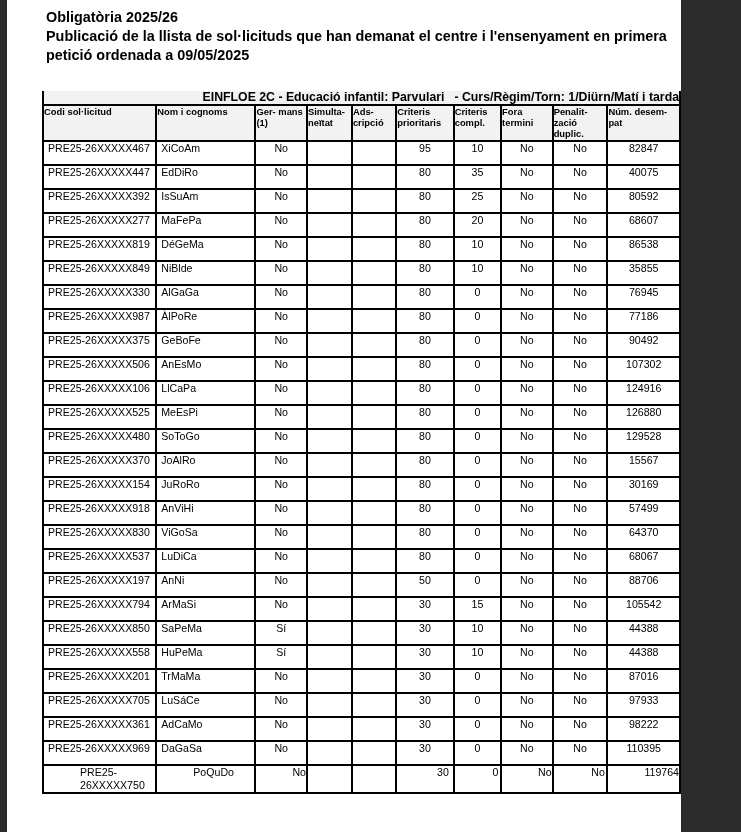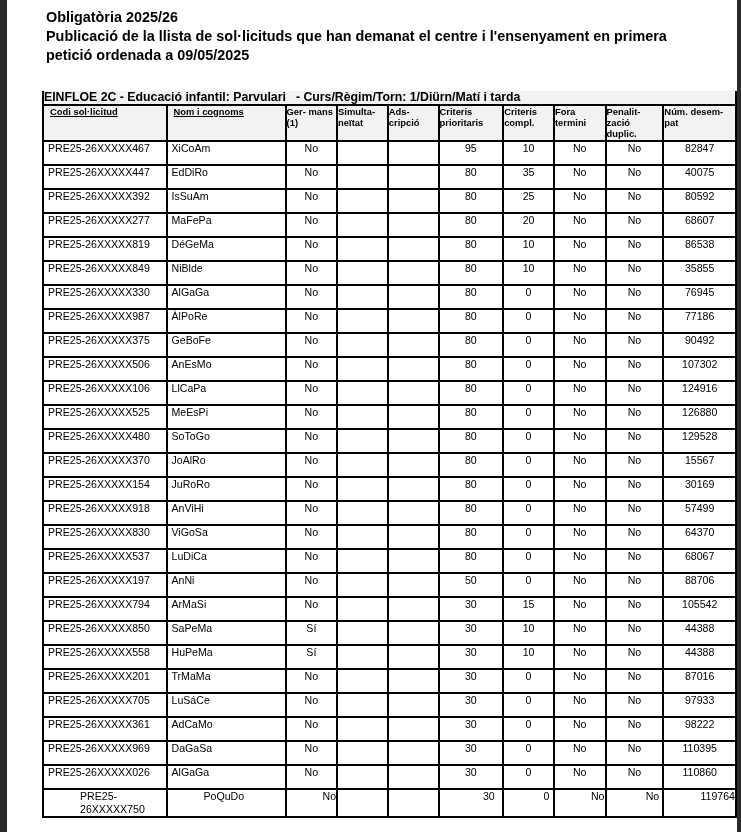--- a/index.html
+++ b/index.html
@@ -3,49 +3,49 @@
 <meta charset="utf-8">
 <style>
   html, body { margin: 0; padding: 0; }
   body {
     width: 741px; height: 832px; position: relative; overflow: hidden;
     background: #2b2b2b;
     font-family: "Liberation Sans", sans-serif;
     color: #000;
   }
   .page {
-    position: absolute; left: 7px; top: 0; width: 730px; height: 832px;
+    position: absolute; left: 7px; top: 0; width: 674px; height: 832px;
     background: #ffffff;
   }
   .heading {
     position: absolute; left: 39px; top: 8px; width: 660px;
     font-weight: bold; font-size: 14.4px; line-height: 19px;
   }
   .heading div { white-space: nowrap; }
   table.grid {
     position: absolute; left: 35px; top: 91px;
     border-collapse: collapse; table-layout: fixed;
     font-size: 10.6px;
   }
   table.grid td, table.grid th {
     border-left: 2px solid #000; border-right: 2px solid #000;
     padding: 0; overflow: hidden;
   }
   tr.band td {
     background: #f2f2f2; font-weight: bold; font-size: 12.3px;
-    text-align: left; height: 13px; line-height: 13px;
+    text-align: right; height: 13px; line-height: 13px;
     border-bottom: 2px solid #000; border-right: 2px solid #000;
   }
   tr.band td span.gap { display: inline-block; width: 10px; }
   tr.colhead th {
     background: #f2f2f2; font-weight: bold; font-size: 9.4px; line-height: 11px;
     vertical-align: top; height: 34px; text-align: left;
     border-bottom: 2px solid #000;
   }
-  tr.colhead th.left { text-align: left; padding-left: 6px; text-decoration: underline; }
+  tr.colhead th.left { text-align: left; padding-left: 0; }
   tr.row td {
     height: 22px; vertical-align: top; line-height: 13px;
     text-align: center; border-bottom: 2px solid #000;
   }
   tr.row td.left { text-align: left; padding-left: 4px; margin-top: 7px; }
   tr.row:last-child td { height: 21px; padding-left: 36px; }
 </style>
 </head>
 <body>
 
@@ -393,32 +393,20 @@
           <td>No</td>
           <td></td>
           <td></td>
           <td>30</td>
           <td>0</td>
           <td>No</td>
           <td>No</td>
           <td>110395</td>
         </tr>
         <tr class="row">
-          <td class="left">PRE25-26XXXXX026</td>
-          <td class="left">AlGaGa</td>
-          <td>No</td>
-          <td></td>
-          <td></td>
-          <td>30</td>
-          <td>0</td>
-          <td>No</td>
-          <td>No</td>
-          <td>110860</td>
-        </tr>
-        <tr class="row">
           <td class="left">PRE25-26XXXXX750</td>
           <td class="left">PoQuDo</td>
           <td>No</td>
           <td></td>
           <td></td>
           <td>30</td>
           <td>0</td>
           <td>No</td>
           <td>No</td>
           <td>119764</td>

